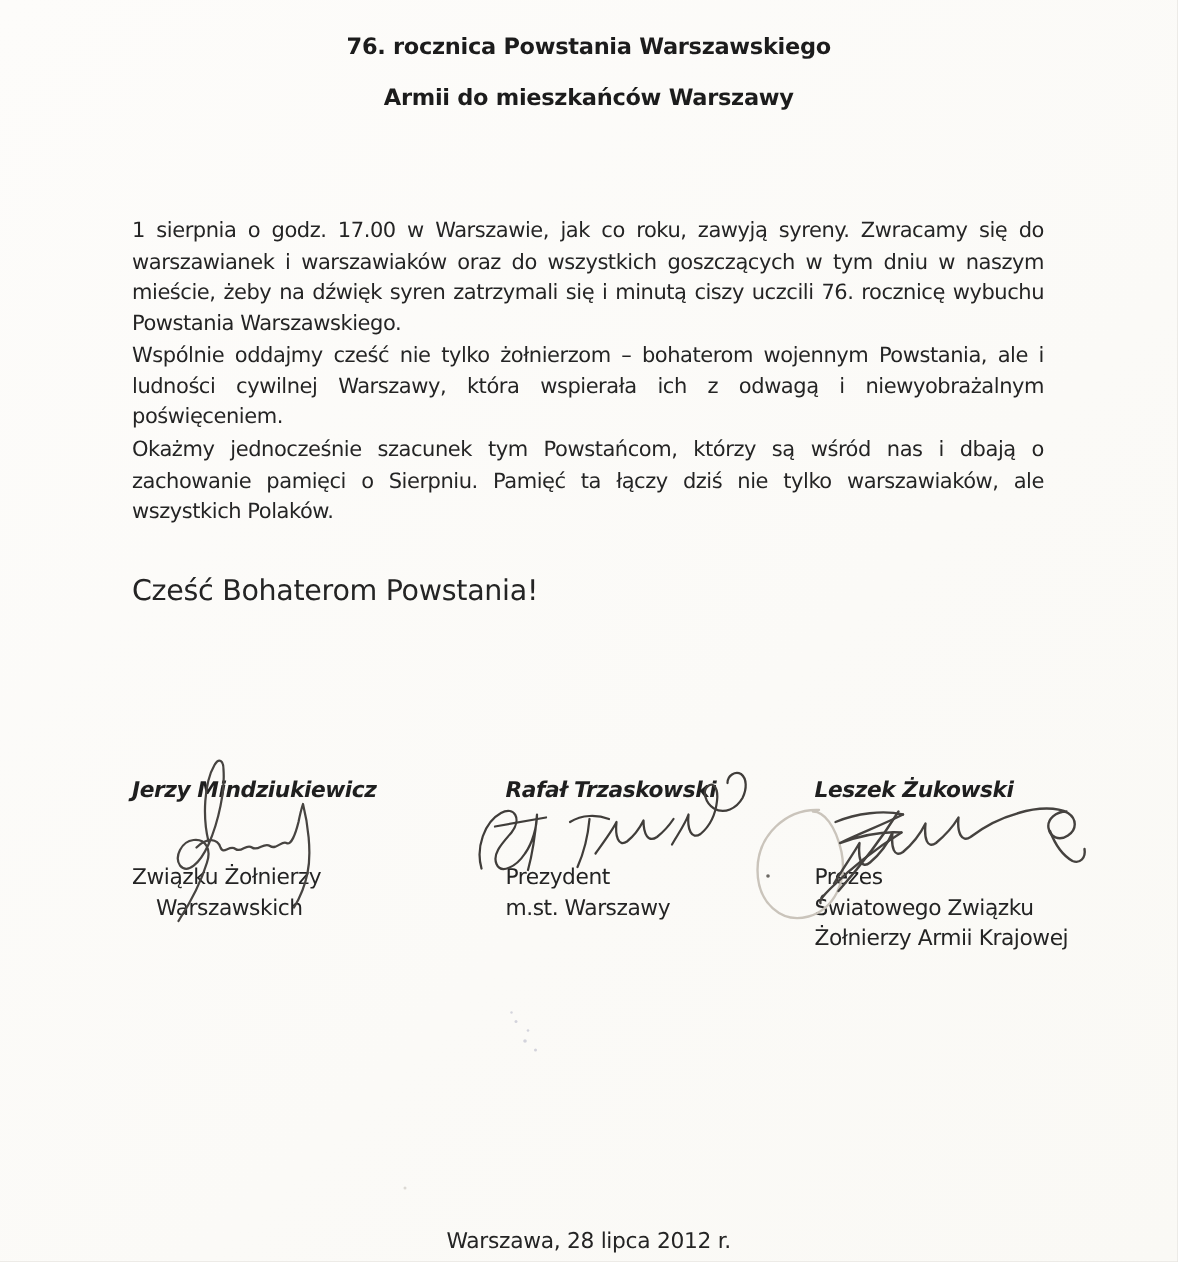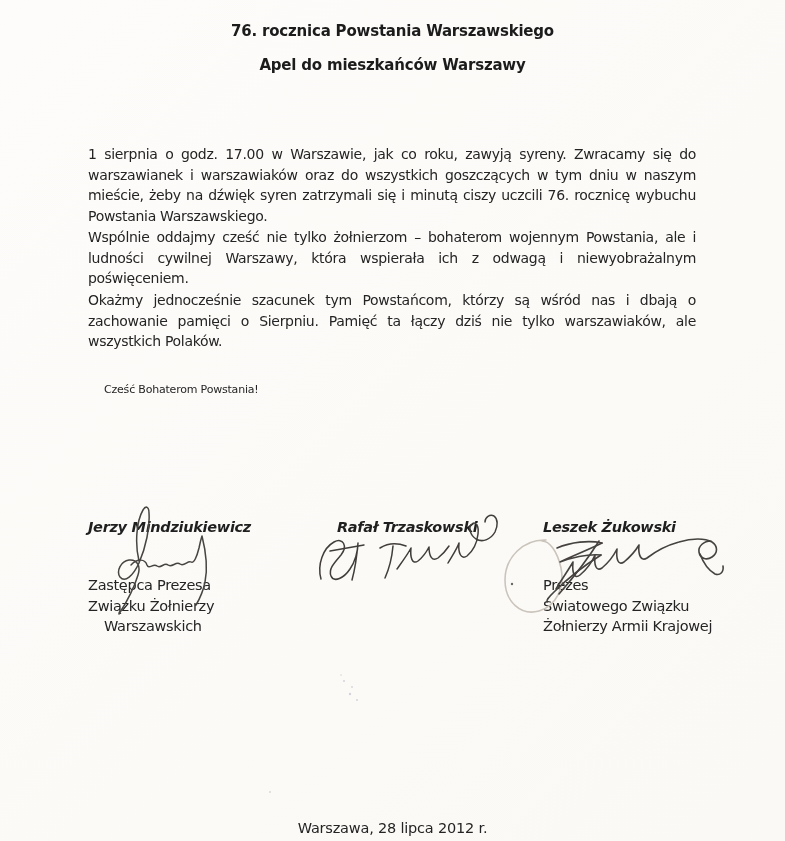--- a/index.html
+++ b/index.html
@@ -32,22 +32,22 @@
     line-height: 20.7px;
     letter-spacing: -0.3px;
     text-align: justify;
     color: #242424;
   }
   .p1 { top: 144px; }
   .p2 { top: 227px; }
   .p3 { top: 290px; }
   .salute {
     position: absolute;
-    left: 104px; top: 383px;
-    font-size: 11px;
+    left: 88px; top: 383px;
+    font-size: 19px;
     letter-spacing: -0.2px;
     color: #242424;
   }
   .signature-block { position: absolute; left: 0; top: 0; width: 100%; }
   .sig-col { position: absolute; top: 519px; }
   .col1 { left: 88px;  width: 225px; }
   .col2 { left: 337px; width: 185px; }
   .col3 { left: 527px; width: 245px; margin-left: 16px; }
   .sig-name {
     font-weight: bold;
@@ -83,42 +83,45 @@
     color: #242424;
   }
 </style>
 </head>
 <body>
 
 <div class="page">
 
   <header class="heading">
     <div class="heading-line">76. rocznica Powstania Warszawskiego</div>
-    <div class="heading-line">Apel do mieszkańców Warszawy</div>
+    <div class="heading-line">Armii do mieszkańców Warszawy</div>
   </header>
 
   <p class="body-para p1">1 sierpnia o godz. 17.00 w Warszawie, jak co roku, zawyją syreny. Zwracamy się do warszawianek i warszawiaków oraz do wszystkich goszczących w tym dniu w naszym mieście, żeby na dźwięk syren zatrzymali się i minutą ciszy uczcili 76. rocznicę wybuchu Powstania Warszawskiego.</p>
   <p class="body-para p2">Wspólnie oddajmy cześć nie tylko żołnierzom – bohaterom wojennym Powstania, ale i ludności cywilnej Warszawy, która wspierała ich z odwagą i niewyobrażalnym poświęceniem.</p>
   <p class="body-para p3">Okażmy jednocześnie szacunek tym Powstańcom, którzy są wśród nas i dbają o zachowanie pamięci o Sierpniu. Pamięć ta łączy dziś nie tylko warszawiaków, ale wszystkich Polaków.</p>
 
   <div class="salute">Cześć Bohaterom Powstania!</div>
 
   <section class="signature-block">
 
     <div class="sig-col col1">
       <div class="sig-name">Jerzy Mindziukiewicz</div>
       <div class="sig-titles">
-        <div class="sig-title-line">Zastępca Prezesa</div>
         <div class="sig-title-line">Związku Żołnierzy</div>
         <div class="sig-title-line indent">Warszawskich</div>
       </div>
     </div>
 
     <div class="sig-col col2">
       <div class="sig-name">Rafał Trzaskowski</div>
+      <div class="sig-titles">
+        <div class="sig-title-line">Prezydent</div>
+        <div class="sig-title-line">m.st. Warszawy</div>
+      </div>
     </div>
 
     <div class="sig-col col3">
       <div class="sig-name">Leszek Żukowski</div>
       <div class="sig-titles">
         <div class="sig-title-line">Prezes</div>
         <div class="sig-title-line">Światowego Związku</div>
         <div class="sig-title-line">Żołnierzy Armii Krajowej</div>
       </div>
     </div>

